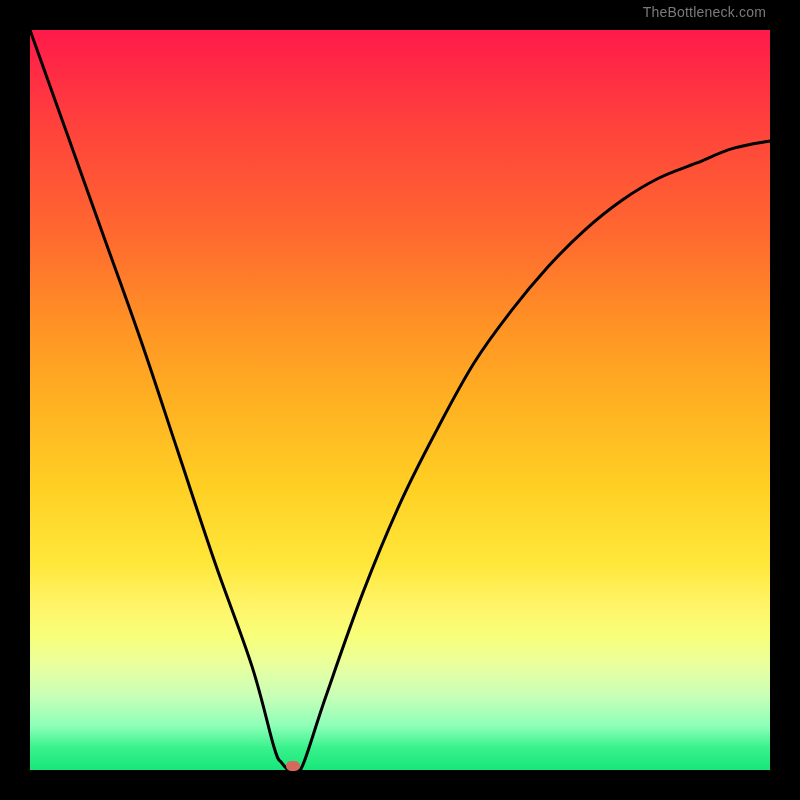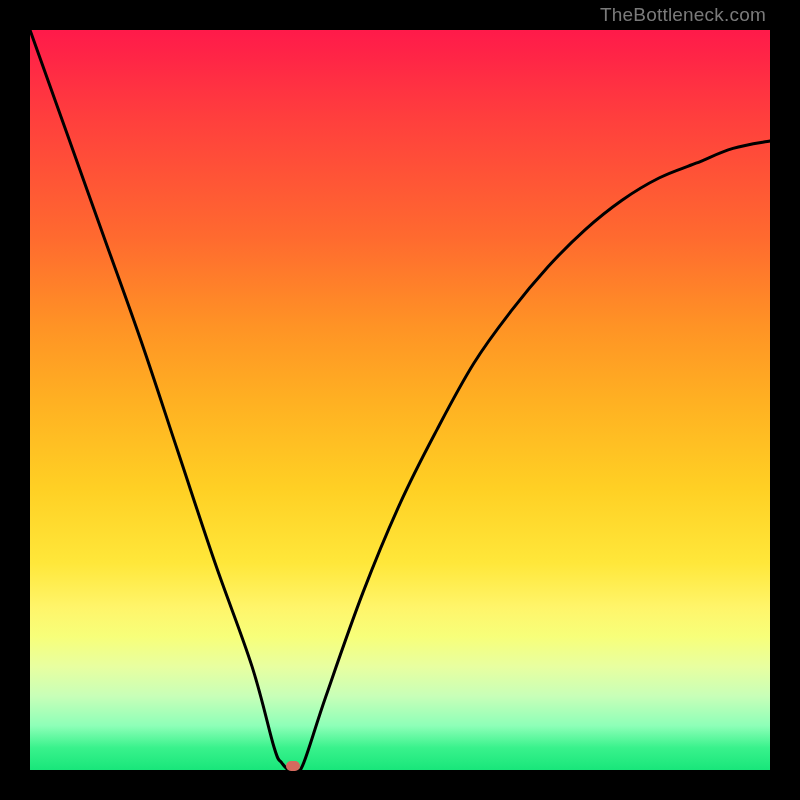--- a/index.html
+++ b/index.html
@@ -39,21 +39,21 @@
       #8effb8 94%,
       #39f28c 97%,
       #18e67a 100%
     );
   }
   .watermark {
     position: absolute;
     top: 4px;
     right: 34px;
     color: #7a7a7a;
-    font-size: 19px;
+    font-size: 14px;
     font-weight: 500;
     letter-spacing: 0.2px;
     text-align: right;
   }
   svg.curve {
     position: absolute;
     left: 0;
     top: 0;
     width: 740px;
     height: 740px;

